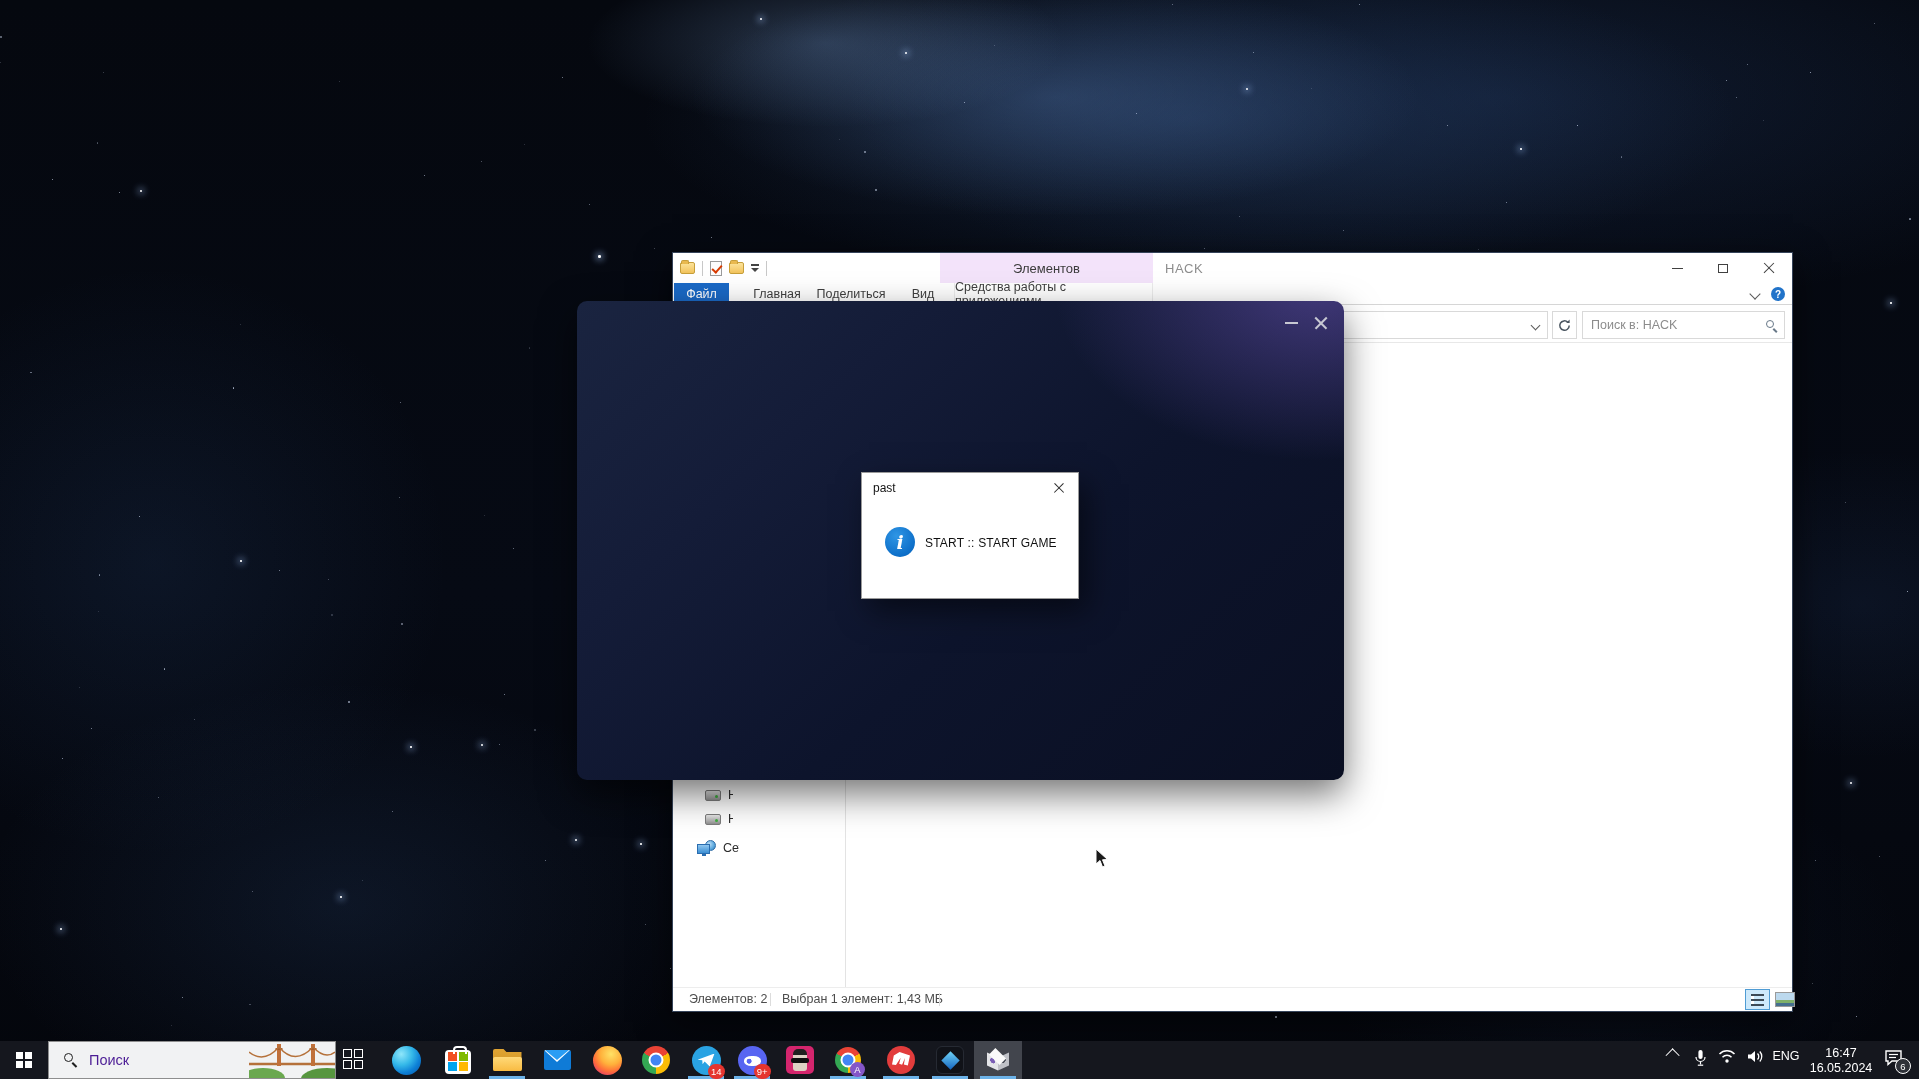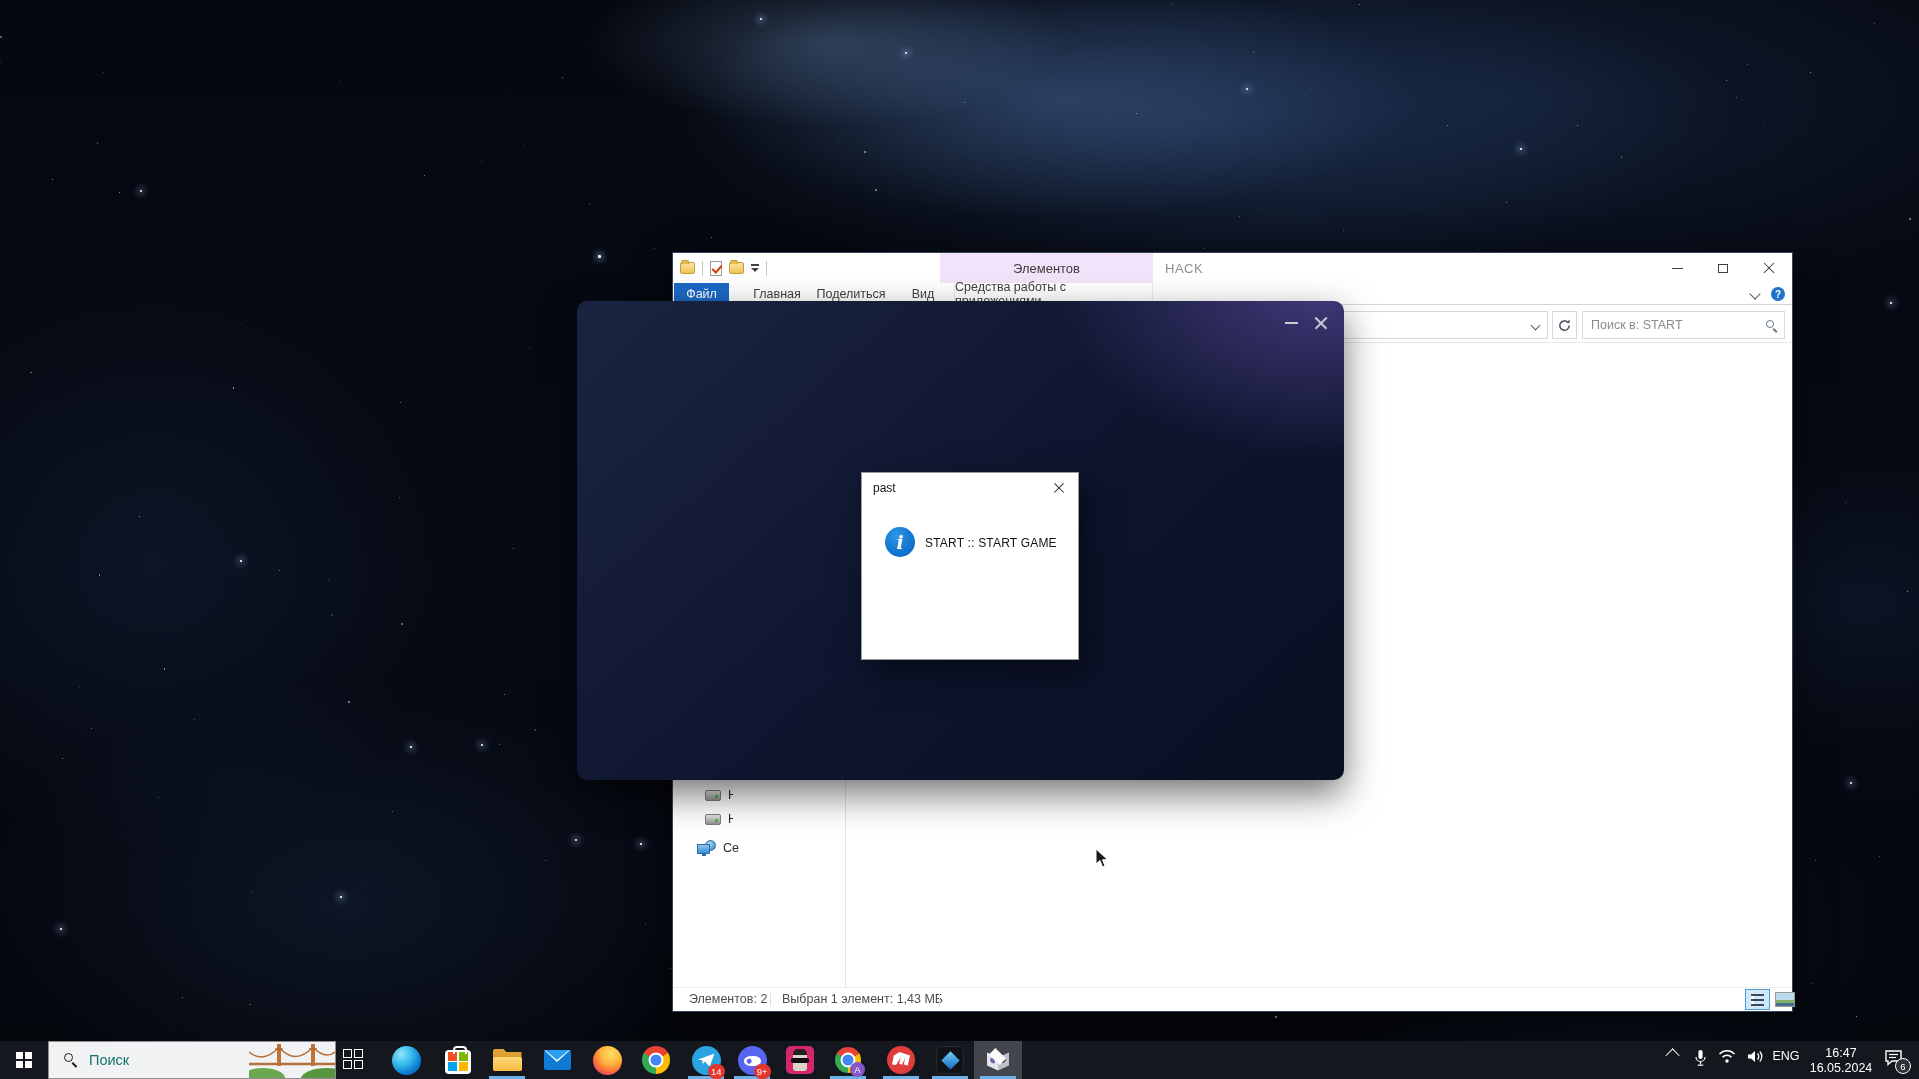--- a/index.html
+++ b/index.html
@@ -102,21 +102,21 @@
     box-shadow:0 14px 36px rgba(0,0,0,.55); }
   .console-btns { position:absolute; right:8px; top:8px; display:flex; }
   .console-btn { width:30px; height:28px; display:flex; align-items:center; justify-content:center; }
   .c-min { width:13px; height:1.6px; background:#c7c8d2; }
   .c-x { position:relative; width:13px; height:13px; }
   .c-x::before,.c-x::after { content:""; position:absolute; left:50%; top:50%; width:16px; height:1.6px; background:#c7c8d2; }
   .c-x::before { transform:translate(-50%,-50%) rotate(45deg); }
   .c-x::after  { transform:translate(-50%,-50%) rotate(-45deg); }
 
   
-  #dialog { position:absolute; left:861px; top:472px; width:218px; height:188px; z-index:30;
+  #dialog { position:absolute; left:861px; top:472px; width:218px; height:127px; z-index:30;
     background:#fff; border:1px solid #9a9a9a; box-shadow:8px 12px 28px rgba(0,0,0,.5); }
   .dlg-title { position:absolute; left:11px; top:8px; font-size:12px; color:#141414; }
   .dlg-close { position:absolute; right:8px; top:5px; width:22px; height:20px; display:flex; align-items:center; justify-content:center; }
   .dlg-close .xmark::before,.dlg-close .xmark::after { background:#2b2b2b; height:1.3px; width:13px; }
   .dlg-info { position:absolute; left:23px; top:54px; width:30px; height:30px; border-radius:50%;
     background:radial-gradient(circle at 38% 30%,#2f96e5,#0d6fc9 70%,#0a63b5); display:flex; align-items:center; justify-content:center;
     color:#fff; font-family:"DejaVu Serif",serif; font-size:19px; font-style:italic; font-weight:bold; }
   .dlg-msg { position:absolute; left:63px; top:63px; font-size:12px; color:#111; letter-spacing:.2px; }
   .dlg-footer { position:absolute; left:0; right:0; bottom:0; height:45px; background:#f0f0f0; }
   .ok-btn { position:absolute; right:19px; bottom:13px; width:76px; height:22px; background:#e1e1e1;
@@ -126,21 +126,21 @@
   #cursor { position:absolute; left:1095px; top:848px; z-index:60; }
 
   
   #taskbar { position:absolute; left:0; top:1041px; width:1919px; height:38px; background:#15171e; z-index:50; }
   .start-btn { position:absolute; left:0; top:0; width:48px; height:38px; display:flex; align-items:center; justify-content:center; }
   .win-logo { width:16px; height:16px; display:grid; grid-template-columns:7px 7px; grid-template-rows:7px 7px; gap:1.6px; }
   .win-logo i { background:#fff; }
   .tb-search { position:absolute; left:48px; top:0; width:288px; height:38px; background:#f1f2f3; border:1px solid #8e8e8e; overflow:hidden; }
   .tb-mag { position:absolute; left:15px; top:11px; width:9px; height:9px; border:1.7px solid #1f1f1f; border-radius:50%; }
   .tb-mag::after { content:""; position:absolute; left:8px; top:8px; width:6px; height:1.7px; background:#1f1f1f; transform:rotate(45deg); transform-origin:0 0; }
-  .tb-search-text { position:absolute; left:40px; top:10px; font-size:14.5px; color:#0f766e; }
+  .tb-search-text { position:absolute; left:40px; top:10px; font-size:14.5px; color:#4c1d95; }
   .tb-bridge { position:absolute; right:0; top:0; }
 
   .tb-slot { position:absolute; top:0; width:48px; height:38px; display:flex; align-items:center; justify-content:center; }
   .tb-slot.active { background:#42454d; }
   .tb-underline { position:absolute; left:6px; right:6px; bottom:0; height:3px; background:#6cb2e8; }
   .appic { position:relative; }
   .badge { position:absolute; right:-4px; bottom:-4px; min-width:15px; height:15px; border-radius:8px; background:#e5352f;
     color:#fff; font-size:9.5px; display:flex; align-items:center; justify-content:center; padding:0 3px; z-index:2; }
   .badge.purple { background:#8456c8; }
 
@@ -411,21 +411,21 @@
       <div class="addr-field">
         <span class="addr-caret"></span>
       </div>
       <div class="refresh-btn">
         <svg width="15" height="15" viewBox="0 0 15 15">
           <path d="M12.2 7.5a4.7 4.7 0 1 1-1.4-3.3" fill="none" stroke="#4a5560" stroke-width="1.5"></path>
           <path d="M12.6 1.6 V5 H9.2 Z" fill="#4a5560"></path>
         </svg>
       </div>
       <div class="search-field">
-        <span class="search-ph">Поиск в: START</span>
+        <span class="search-ph">Поиск в: HACK</span>
         <span class="mag"></span>
       </div>
     </div>
 
     <div class="contentarea">
       <div class="navpane">
         <div class="nav-item" style="top:443px;">
           <span class="drive-ic"></span>
           <span class="nav-label clip-5">Новый том</span>
         </div>

